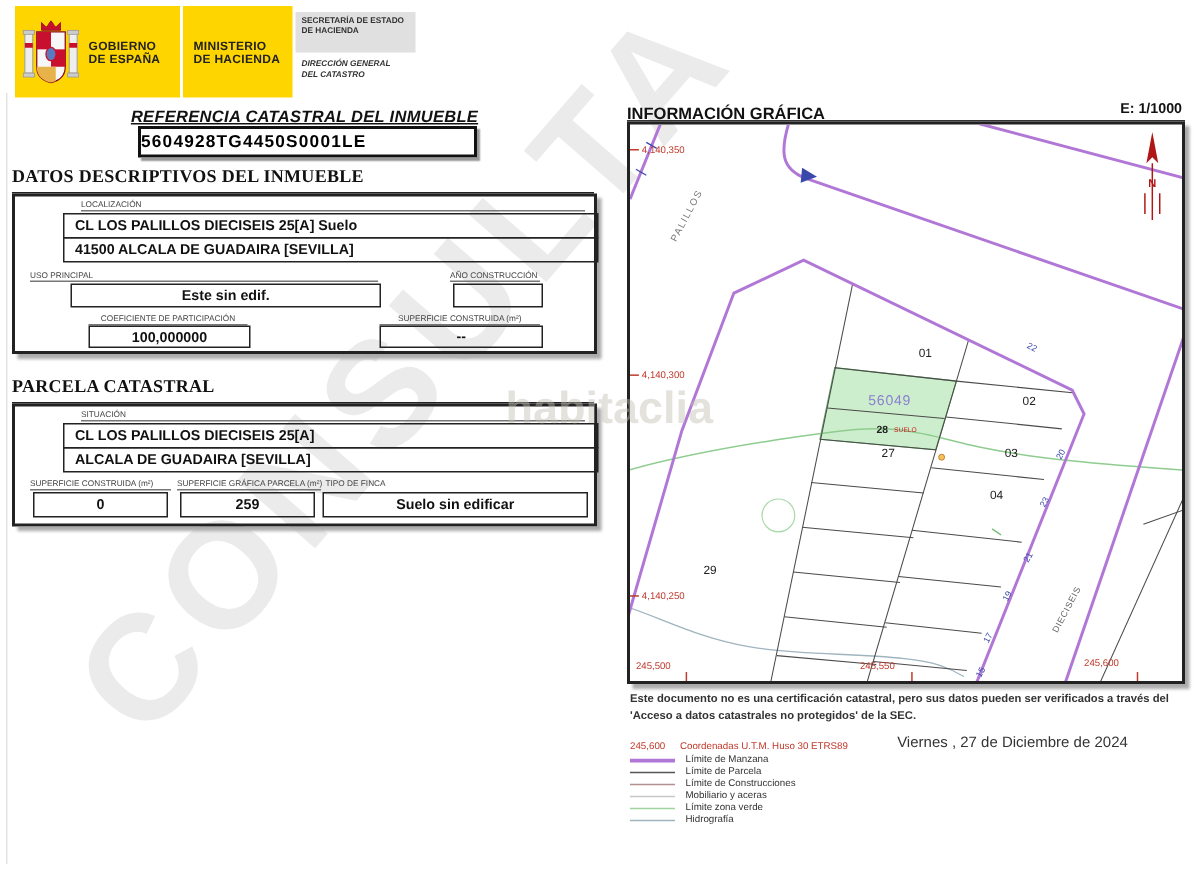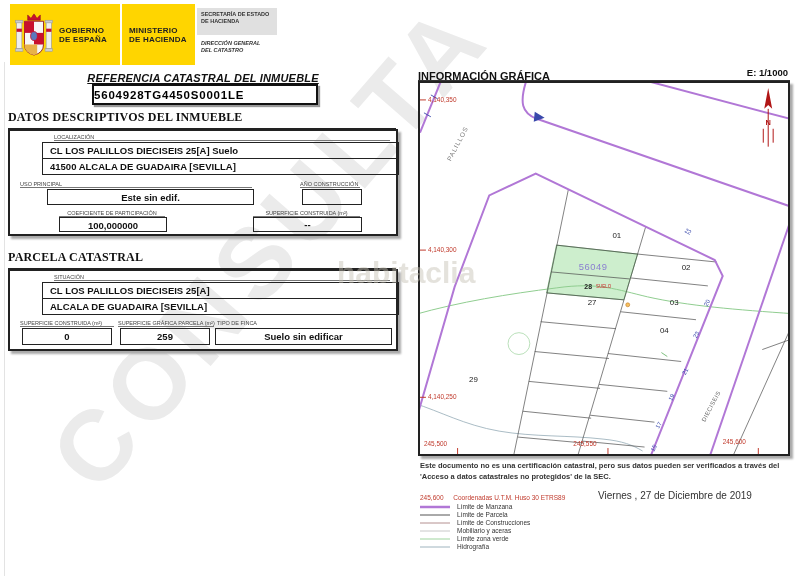--- a/index.html
+++ b/index.html
@@ -302,15 +302,15 @@
       </svg>
     <span class="lab">Límite zona verde</span>
   </div>
   <div class="legend-row" style="left:420px;top:543px;">
     <svg width="30" height="6">
         <line x1="0" y1="3" x2="30" y2="3" stroke="#9fb4be" stroke-width="1"></line>
       </svg>
     <span class="lab">Hidrografía</span>
   </div>
 
-  <div class="date">Viernes , 27 de Diciembre de 2019</div>
+  <div class="date">Viernes , 27 de Diciembre de 2024</div>
 
 </div>
 
 </body></html>

